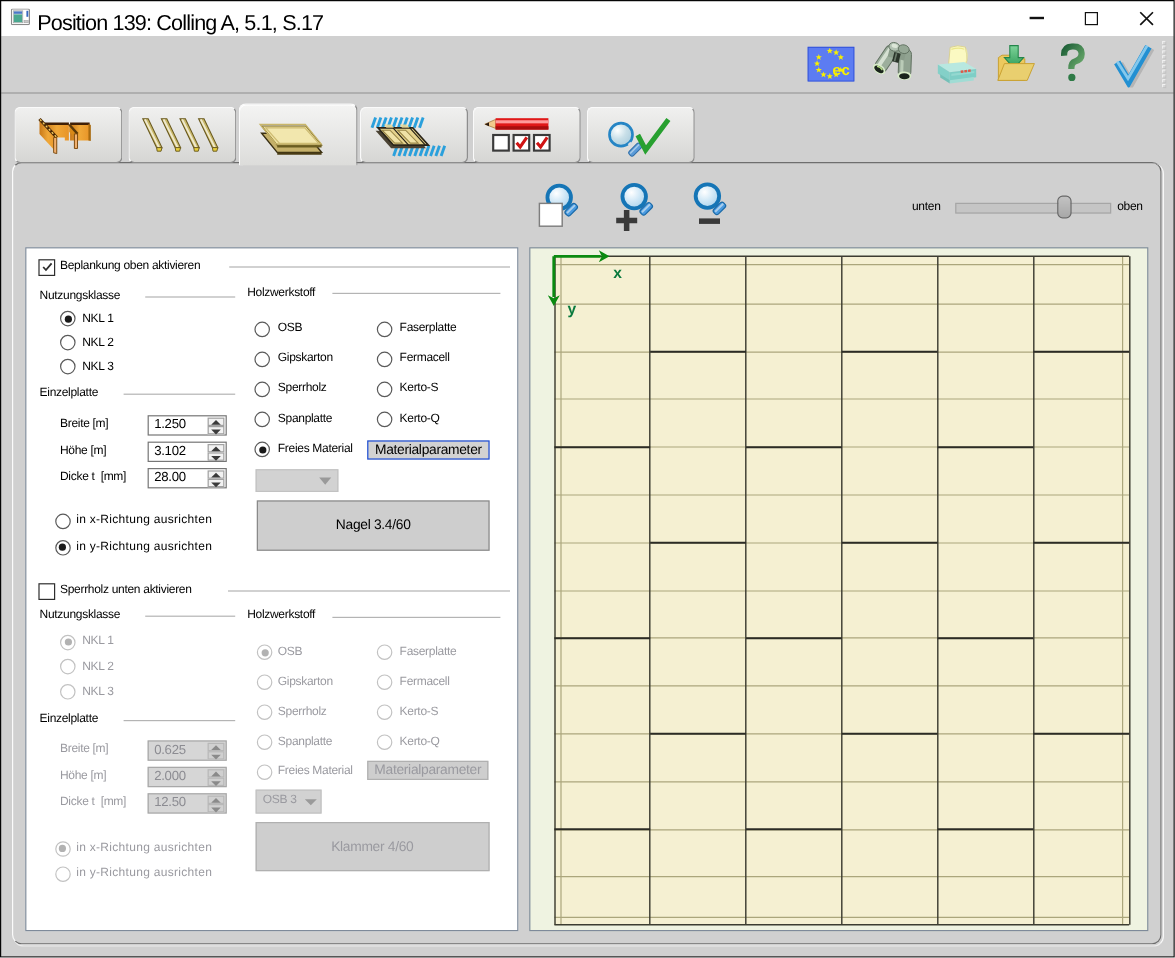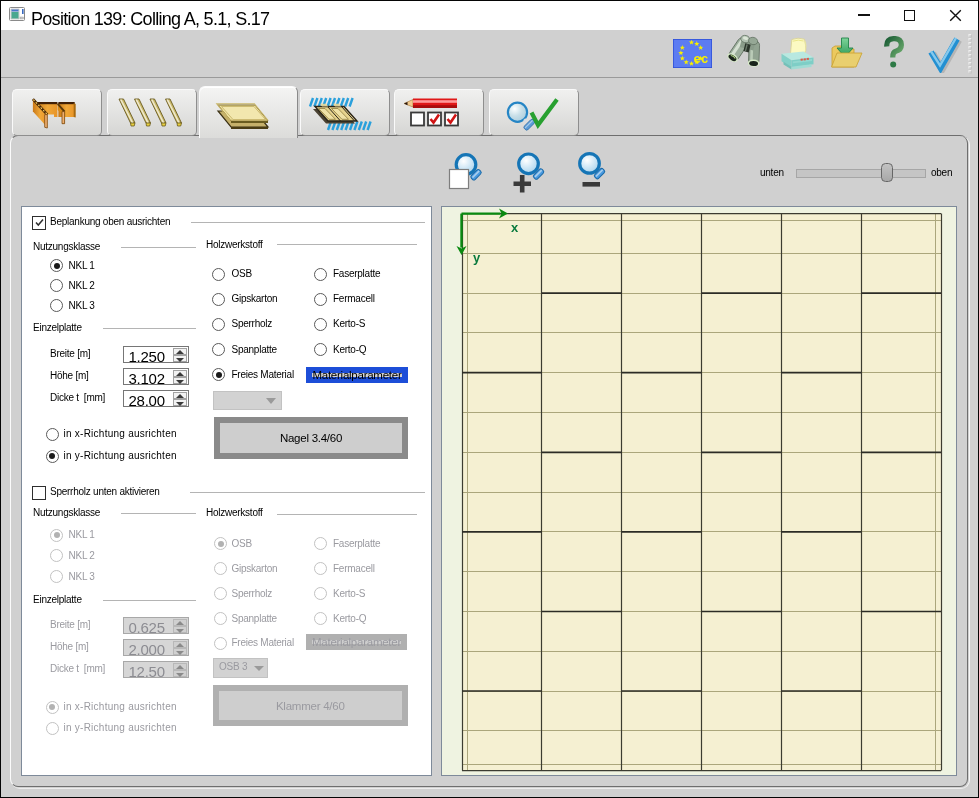--- a/index.html
+++ b/index.html
@@ -6,27 +6,27 @@
 body{font-family:"Liberation Sans",sans-serif;position:relative;background:#d0d0d0}
 .abs{position:absolute}
 .lbl{position:absolute;font-size:10px;letter-spacing:-0.25px;color:#000;white-space:nowrap}
 .dis{color:#9a9aa0}
 .gline{position:absolute;height:1px;background:#b4b4b4}
 .radio{position:absolute;width:13px;height:13px;border:1px solid #5a5a5a;border-radius:50%;background:#fff}
 .radio.sel::after{content:"";position:absolute;left:2.5px;top:2.5px;width:6px;height:6px;border-radius:50%;background:#1a1a1a}
 .radio.rdis{border-color:#c2c2c2}
 .radio.rdis.sel::after{background:#b2b2b2}
 .spin{position:absolute;width:66px;height:17px;border:1px solid #767676;background:#fff}
-.spin .v{position:absolute;left:5px;top:1.5px;font-size:15px;letter-spacing:-0.25px}
+.spin .v{position:absolute;left:5px;top:1.5px;font-size:11px;letter-spacing:-0.25px}
 .spin.sdis{background:#d6d6d6;border-color:#a8a8a8}
 .spin.sdis .v{color:#8c8c92}
 .spbtn{position:absolute;right:1px;width:14px;height:7px;background:#f2f2f2;border:1px solid #a2a2a2}
 .spin.sdis .spbtn{background:#d0d0d0;border-color:#b8b8b8}
 .tri{position:absolute;width:0;height:0;left:2.2px}
-.btn{position:absolute;background:#d2d2d2;border:6px solid #1d4ed8;font-size:11.5px;letter-spacing:-0.25px;color:#000;display:flex;align-items:center;justify-content:center}
+.btn{position:absolute;background:#d2d2d2;border:1px solid #1d4ed8;font-size:11.5px;letter-spacing:-0.25px;color:#000;display:flex;align-items:center;justify-content:center}
 .btn.bdis{background:#cecece;border-color:#b0b0b0;color:#9a9aa0}
 </style></head>
 <body>
 <div class="abs" style="left:0;top:0;width:979px;height:798px;border:1px solid #050505;z-index:50;pointer-events:none"></div>
 <div class="abs" style="left:1px;top:1px;width:977px;height:29px;background:#fff"></div>
 <svg class="abs" style="left:9px;top:7px" width="16" height="14" viewBox="0 0 16 14">
 <rect x="0.5" y="0.5" width="15" height="13" fill="#fff" stroke="#8a8a8a" rx="1"></rect>
 <rect x="2" y="2" width="8" height="10" fill="#e8e8e8" stroke="#9a9a9a" stroke-width="0.5"></rect>
 <rect x="2.5" y="2.5" width="7" height="2" fill="#4a78c8"></rect>
 <rect x="2.5" y="5" width="7" height="6.5" fill="#4aa890"></rect>
@@ -287,21 +287,21 @@
   </svg>
 <div class="lbl" style="left:760px;top:167px">unten</div>
 <div class="abs" style="left:796px;top:168.5px;width:130px;height:9px;background:#c5c5c5;border:1px solid #a6a6a6"></div>
 <div class="abs" style="left:880.5px;top:162.5px;width:12.5px;height:19.5px;background:linear-gradient(#c2c2c2,#a8a8a8);border:1.5px solid #666;border-radius:4.5px"></div>
 <div class="lbl" style="left:931px;top:167px">oben</div>
 <div class="abs" style="left:21px;top:205.5px;width:411px;height:570.5px;background:#fff;border:1px solid #7e8a9a"></div>
 <div class="abs" style="left:32px;top:215.5px;width:14px;height:14px;border:1.5px solid #2e2e2e;background:#fff"></div>
 <svg class="abs" style="left:33.5px;top:217px" width="11" height="11" viewBox="0 0 11 11">
     <path d="M2 5.5 L4.3 8 L9 2.5" stroke="#2e2e2e" stroke-width="1.5" fill="none"></path>
   </svg>
-<div class="lbl" style="left:50px;top:216px">Beplankung oben ausrichten</div>
+<div class="lbl" style="left:50px;top:216px">Beplankung oben aktivieren</div>
 <div class="gline" style="left:191px;top:222px;width:234px"></div>
 <div class="lbl" style="left:33px;top:241px">Nutzungsklasse</div>
 <div class="gline" style="left:121px;top:247px;width:75px"></div>
 <div class="radio sel" style="left:50px;top:259px"></div>
 <div class="lbl" style="left:68.5px;top:259.5px">NKL 1</div>
 <div class="radio" style="left:50px;top:279px"></div>
 <div class="lbl" style="left:68.5px;top:279.5px">NKL 2</div>
 <div class="radio" style="left:50px;top:299px"></div>
 <div class="lbl" style="left:68.5px;top:299.5px">NKL 3</div>
 <div class="lbl" style="left:33px;top:322px">Einzelplatte</div>

